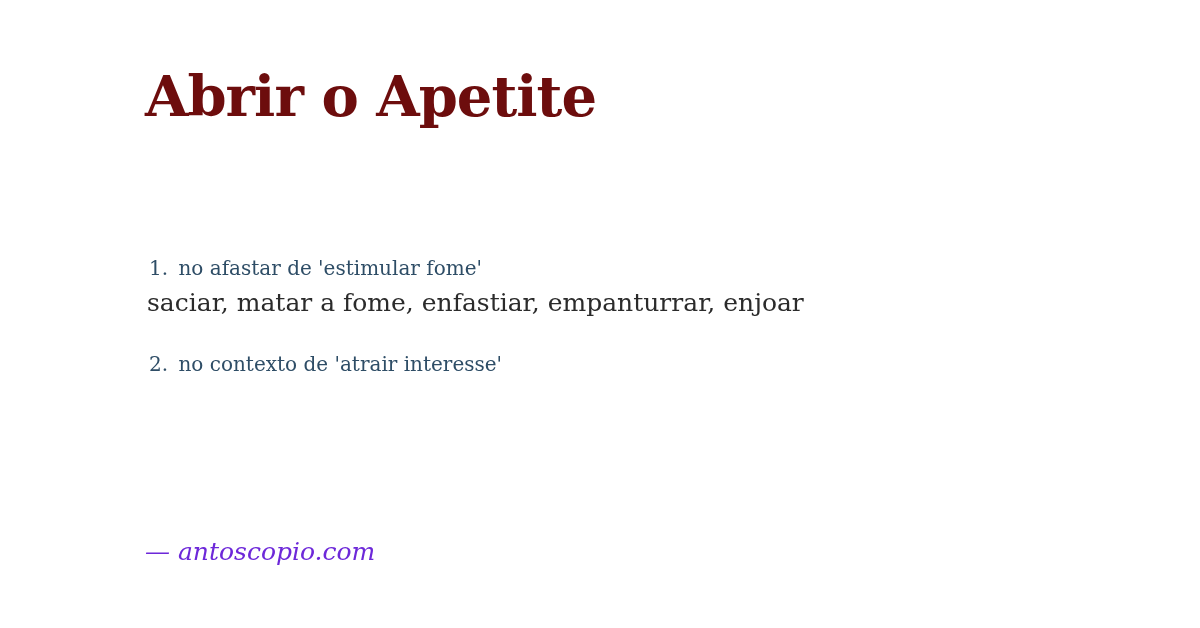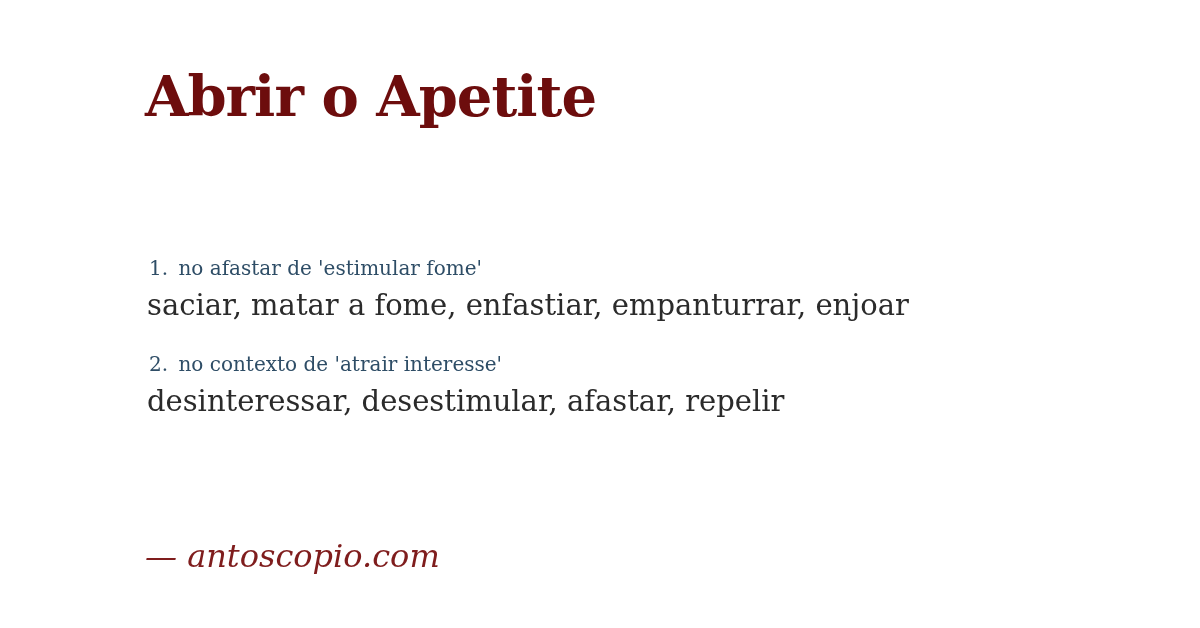--- a/index.html
+++ b/index.html
@@ -50,31 +50,31 @@
   }
   .entry-1 { top: 247px; }
   .entry-2 { top: 343px; }
   .entry-context {
     font-size: 20px;
     line-height: 1.3;
     color: var(--context);
   }
   .entry-antonyms {
     margin-top: 2px;
-    font-size: 29px;
+    font-size: 25px;
     line-height: 1.25;
     color: var(--body-text);
   }
   .footer {
     position: absolute;
     left: 139px;
     top: 531px;
-    font-size: 32px;
+    font-size: 25px;
     font-style: italic;
-    color: #7f1d1d;
+    color: #6d28d9;
     white-space: nowrap;
   }
 </style>
 </head>
 <body>
 
 <div class="page">
 
   <h1 class="page-title">Abrir o Apetite</h1>
 
@@ -85,18 +85,17 @@
       <span>no afastar de 'estimular fome'</span>
     </div>
     <div class="entry-antonyms">saciar, matar a fome, enfastiar, empanturrar, enjoar</div>
   </section>
 
   <section class="entry entry-2">
     <div class="entry-context">
       <span>2.</span>
       <span>no contexto de 'atrair interesse'</span>
     </div>
-    <div class="entry-antonyms">desinteressar, desestimular, afastar, repelir</div>
   </section>
 
   <div class="footer">— antoscopio.com</div>
 
 </div>
 
 </body></html>

